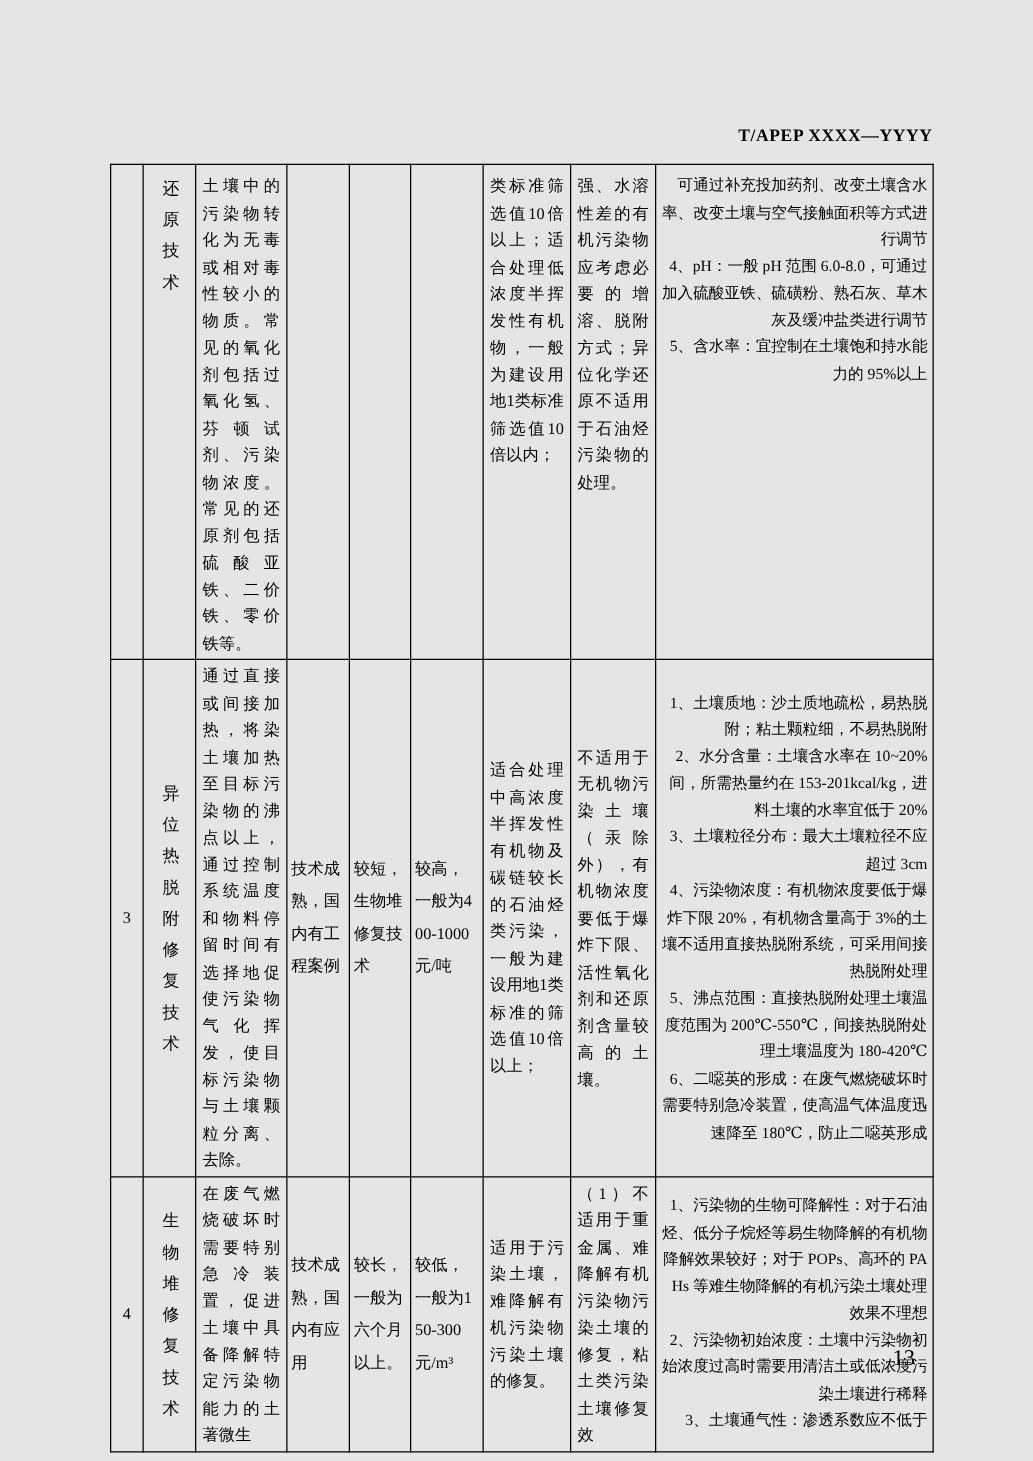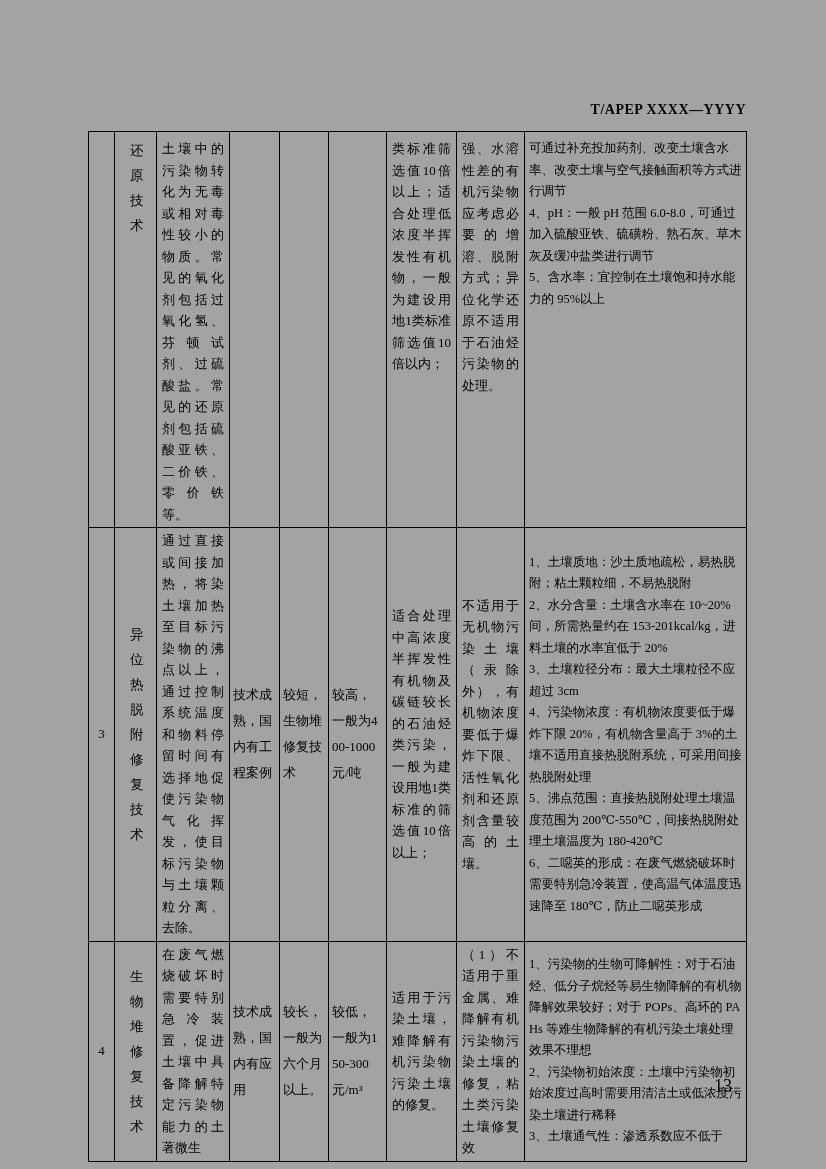--- a/index.html
+++ b/index.html
@@ -1,21 +1,21 @@
 <!DOCTYPE html>
 <html><head>
 <meta charset="utf-8">
 <style>
   * { margin: 0; padding: 0; box-sizing: border-box; }
   html, body { background: #ffffff; }
   .page {
     position: relative;
     width: 826px;
     height: 1169px;
-    background: #a3a3a3;
+    background: #e5e5e5;
     font-family: "Liberation Serif", "DejaVu Serif", serif;
     color: #000;
     overflow: hidden;
   }
   .doc-code {
     position: absolute;
     top: 102px;
     right: 80px;
     font-size: 14px;
     font-weight: bold;
@@ -77,21 +77,21 @@
   .c-app {
     font-size: 13px;
     line-height: 21.5px;
     text-align: justify;
     word-break: break-all;
     padding: 2px 5px;
   }
   .c-notes {
     font-size: 12.5px;
     line-height: 21.5px;
-    text-align: left;
+    text-align: right;
     word-break: break-all;
     white-space: pre-line;
     padding: 2px 4px;
   }
 </style>
 </head>
 <body>
 
 <div class="page">
 
@@ -109,21 +109,21 @@
         <col style="width:70px">
         <col style="width:68px">
         <col style="width:222px">
       </colgroup>
       <tbody>
         <tr class="row-a">
           <td class="c-num"></td>
           <td>
               <div class="vtext">还原技术</div>
             </td>
-          <td class="c-desc">土壤中的污染物转化为无毒或相对毒性较小的物质。常见的氧化剂包括过氧化氢、芬顿试剂、过硫酸盐。常见的还原剂包括硫酸亚铁、二价铁、零价铁等。</td>
+          <td class="c-desc">土壤中的污染物转化为无毒或相对毒性较小的物质。常见的氧化剂包括过氧化氢、芬顿试剂、污染物浓度。常见的还原剂包括硫酸亚铁、二价铁、零价铁等。</td>
           <td class="c-small"></td>
           <td class="c-small"></td>
           <td class="c-small"></td>
           <td class="c-app">类标准筛选值10倍以上；适合处理低浓度半挥发性有机物，一般为建设用地1类标准筛选值10倍以内；</td>
           <td class="c-app">强、水溶性差的有机污染物应考虑必要的增溶、脱附方式；异位化学还原不适用于石油烃污染物的处理。</td>
           <td class="c-notes">可通过补充投加药剂、改变土壤含水率、改变土壤与空气接触面积等方式进行调节
 4、pH：一般 pH 范围 6.0-8.0，可通过加入硫酸亚铁、硫磺粉、熟石灰、草木灰及缓冲盐类进行调节
 5、含水率：宜控制在土壤饱和持水能力的 95%以上</td>
         </tr>
         <tr class="row-b">

